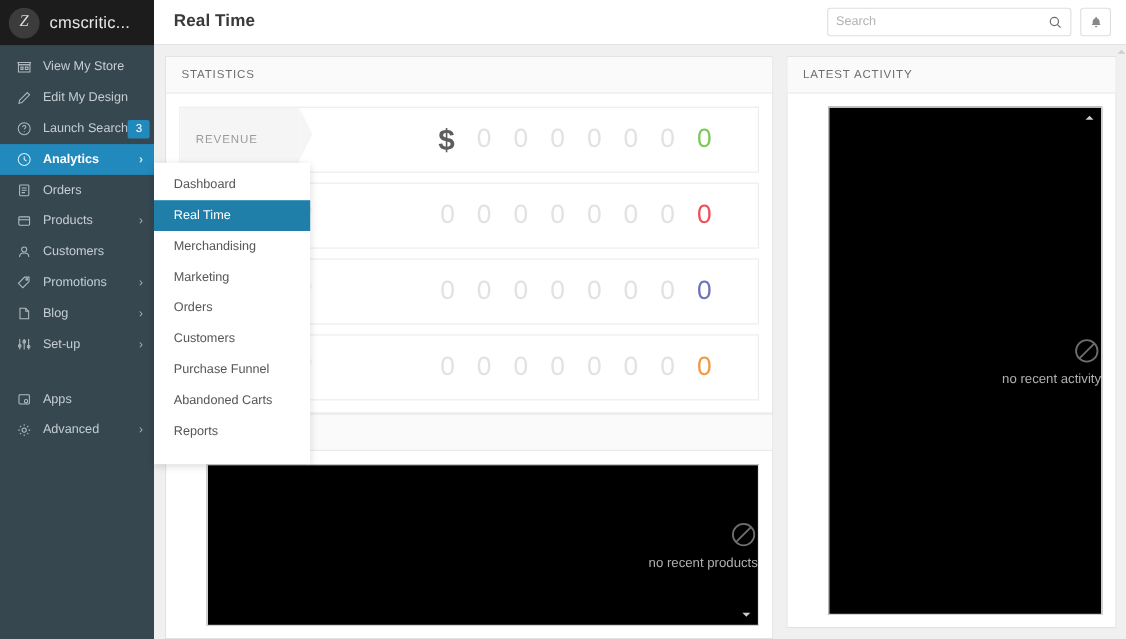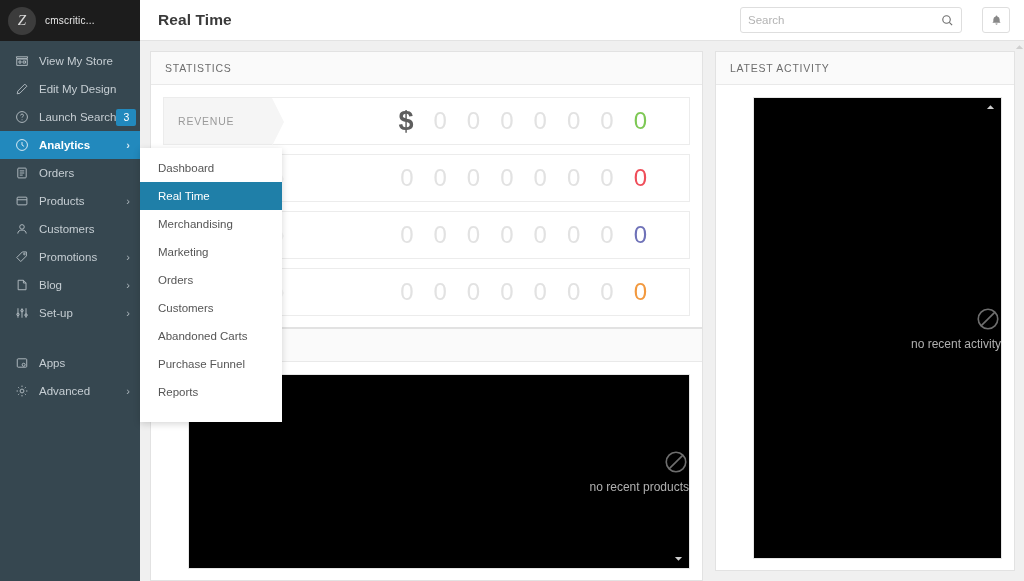--- a/index.html
+++ b/index.html
@@ -27,21 +27,21 @@
   }
   .brand-logo {
     width: 28px; height: 28px; border-radius: 50%;
     background: #3c3c3c;
     display: flex; align-items: center; justify-content: center;
     color: #d9d9d9; font-size: 15px; font-style: italic;
     font-family: "Liberation Serif", serif;
     flex: 0 0 28px;
   }
   .brand-name {
-    color: #e8e8e8; font-size: 10px; margin-left: 9px;
+    color: #e8e8e8; font-size: 15px; margin-left: 9px;
     letter-spacing: .2px; white-space: nowrap;
   }
   .nav { padding-top: 6px; }
   .nav-item {
     height: 28px; display: flex; align-items: center;
     padding-left: 14px; padding-right: 10px;
     color: #c6ced3; font-size: 11.5px; position: relative;
     cursor: pointer;
   }
   .nav-item .ico {
@@ -65,21 +65,21 @@
 
   
   .main { flex: 1 1 auto; height: 581px; position: relative; background: #f0f0f0; }
   .topbar {
     height: 41px; background: #ffffff;
     border-bottom: 1px solid #e3e3e3;
     display: flex; align-items: center;
     padding: 0 14px 0 18px;
   }
   .page-title { font-size: 15.5px; color: #3a3a3a; font-weight: bold; letter-spacing: .1px; }
-  .topbar-right { margin-left: auto; display: flex; align-items: center; gap: 20px; }
+  .topbar-right { margin-left: auto; display: flex; align-items: center; gap: 8px; }
   .search-wrap {
     width: 222px; height: 26px; border: 1px solid #dedede;
     border-radius: 3px; background: #fff;
     display: flex; align-items: center; padding: 0 7px;
   }
   .search-input {
     border: 0; outline: 0; flex: 1 1 auto; font-size: 11.5px;
     color: #555; font-family: "Liberation Sans", sans-serif;
     background: transparent;
   }
@@ -107,21 +107,21 @@
     padding: 0 14px; background: #fafafa;
     border-bottom: 1px solid #e9e9e9;
   }
   .panel-head .t {
     font-size: 10.5px; color: #6d6d6d; letter-spacing: .75px;
   }
   .panel-body { padding: 12px 12px 11px 12px; }
 
   
   .stat-row {
-    height: 48px; border: 1px solid #ececec; background: #fff;
+    height: 60px; border: 1px solid #ececec; background: #fff;
     display: flex; align-items: stretch; margin-bottom: 9px; position: relative;
   }
   .stat-row:last-child { margin-bottom: 0; }
   .stat-label {
     width: 108px; flex: 0 0 108px; background: #f5f5f5;
     display: flex; align-items: center; padding-left: 14px;
     font-size: 10.5px; color: #9a9a9a; letter-spacing: .8px;
     position: relative;
   }
   .stat-label:after {
@@ -501,23 +501,23 @@
     <div class="dd-item">
       <span>Marketing</span>
     </div>
     <div class="dd-item">
       <span>Orders</span>
     </div>
     <div class="dd-item">
       <span>Customers</span>
     </div>
     <div class="dd-item">
+      <span>Purchase Funnel</span>
+    </div>
+    <div class="dd-item">
       <span>Abandoned Carts</span>
     </div>
     <div class="dd-item">
-      <span>Purchase Funnel</span>
-    </div>
-    <div class="dd-item">
       <span>Reports</span>
     </div>
   </div>
 
 </div>
 
 </body></html>

